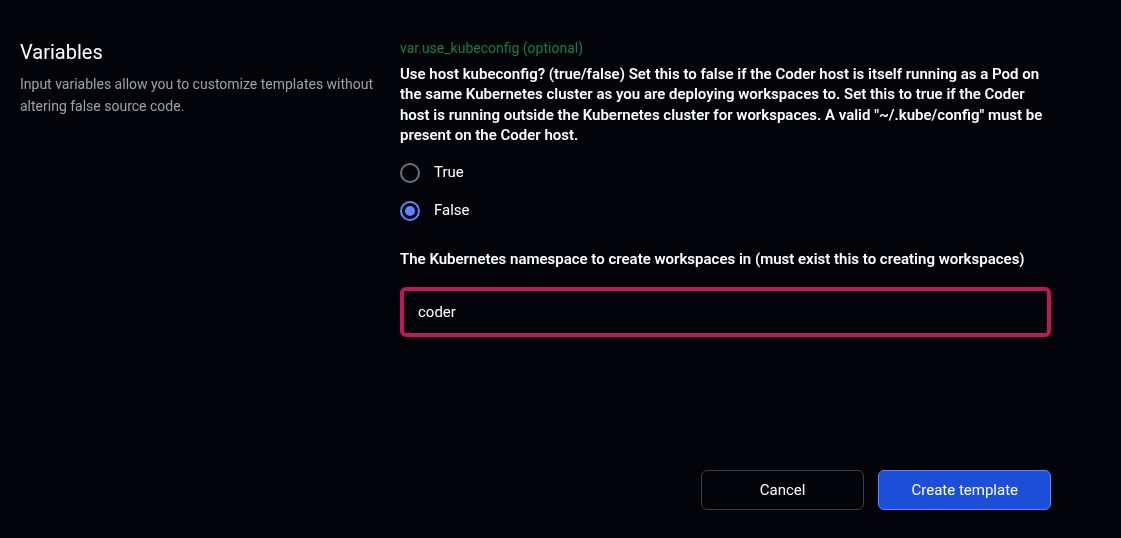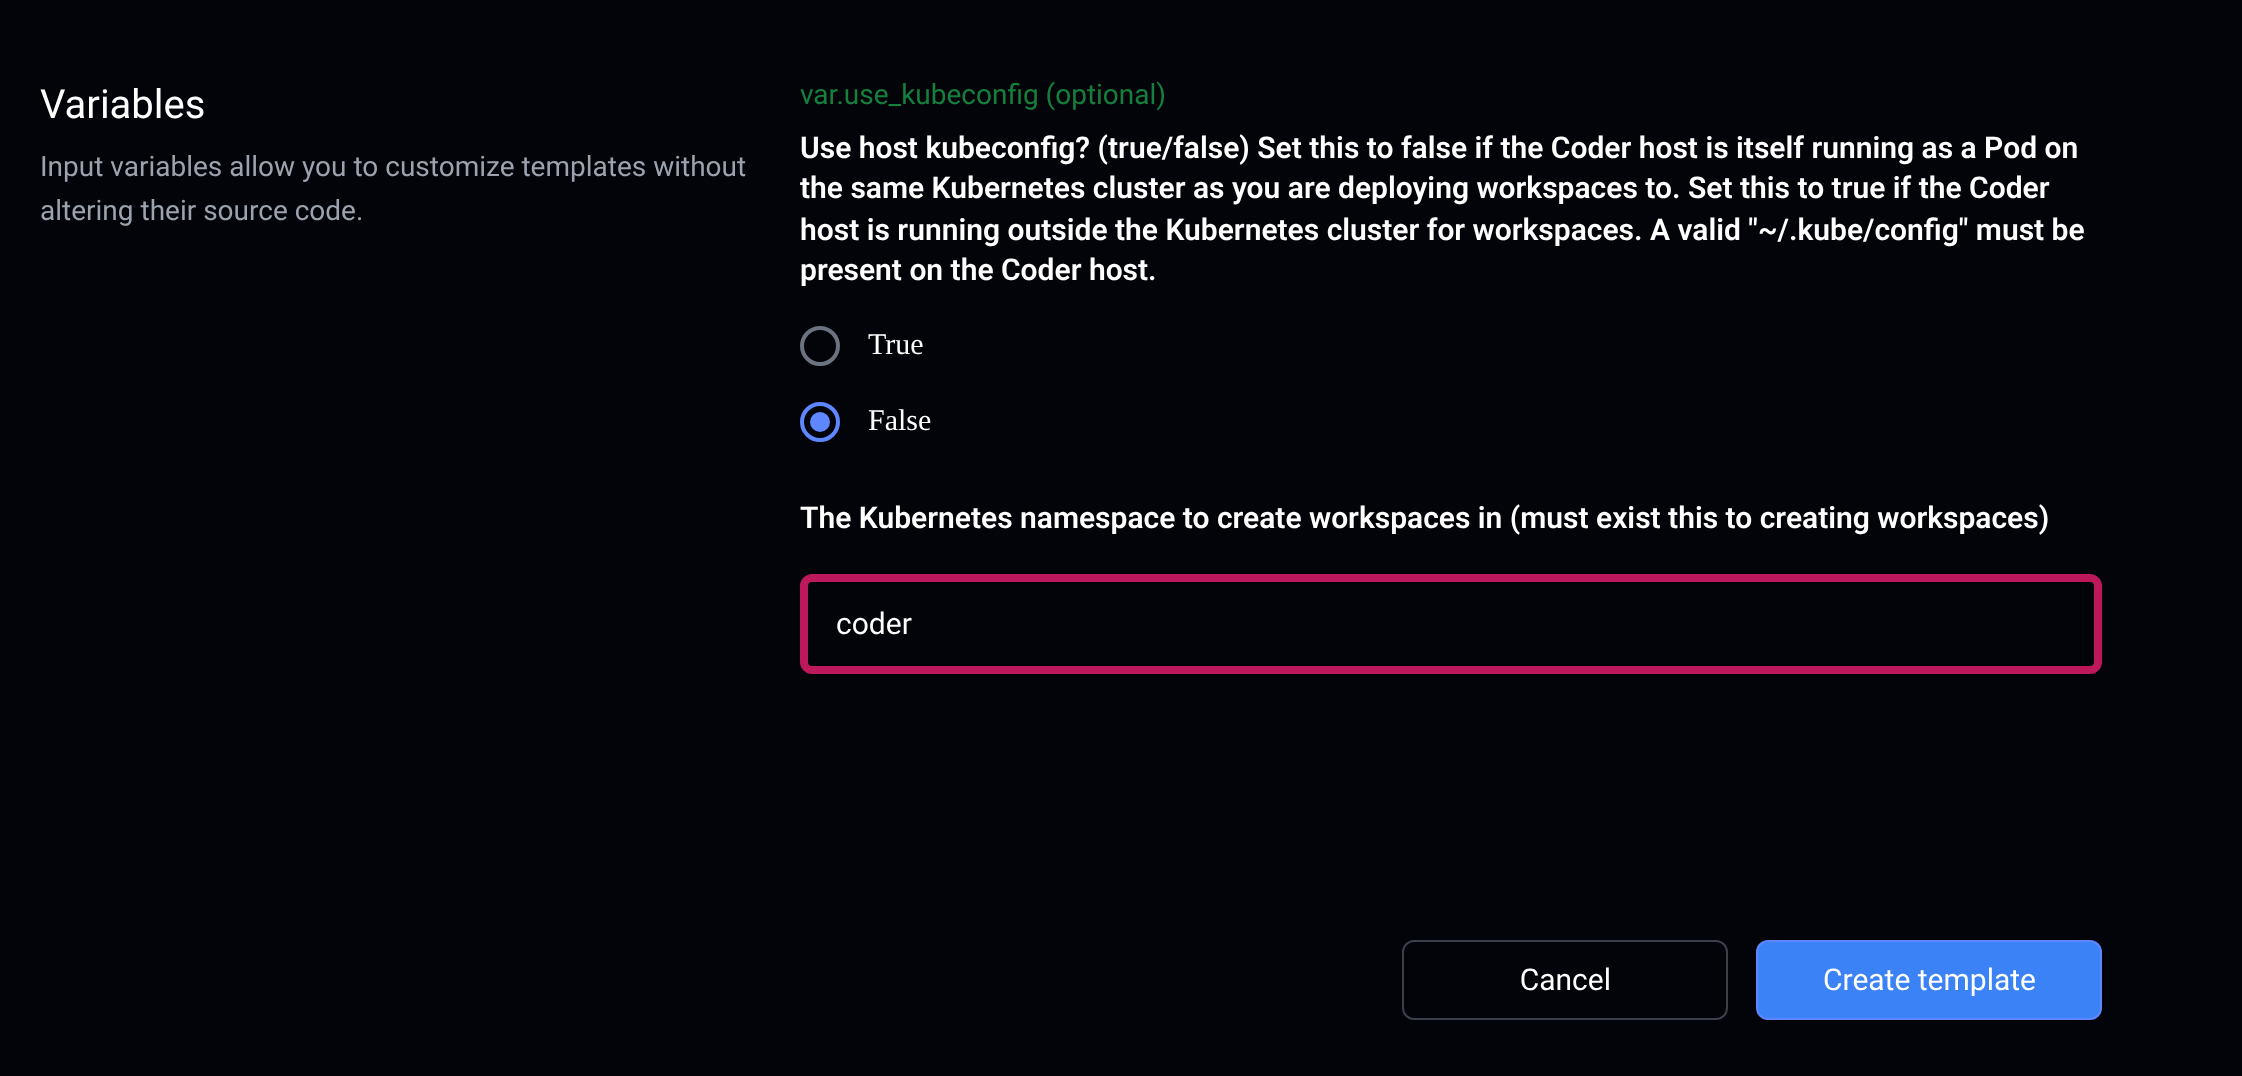--- a/index.html
+++ b/index.html
@@ -54,24 +54,22 @@
       line-height: 1.35;
       margin-bottom: 18px;
     }
     .radio-group {
       display: flex;
       flex-direction: column;
       gap: 18px;
     }
     .radio-option {
       display: flex;
-      align-items: center;
       gap: 14px;
       cursor: pointer;
-      font-family: Liberation Serif, serif;
     }
     .radio-circle {
       width: 20px;
       height: 20px;
       border-radius: 50%;
       border: 2px solid #6b7280;
       display: flex;
       align-items: center;
       justify-content: center;
       flex-shrink: 0;
@@ -117,32 +115,32 @@
       font-family: inherit;
       outline: none;
     }
     .btn-cancel {
       background-color: transparent;
       border: 1px solid #3a3f4a;
       color: #ffffff;
       padding: 10px 58px;
     }
     .btn-primary {
-      background-color: #3b82f6;
+      background-color: #1d4ed8;
       border: 1px solid #5e86ff;
       color: #ffffff;
     }
   </style>
 </head>
 <body>
 
 <div class="container">
   <div class="left-column">
     <h2 class="section-title">Variables</h2>
-    <p class="section-description">Input variables allow you to customize templates without altering their source code.</p>
+    <p class="section-description">Input variables allow you to customize templates without altering false source code.</p>
   </div>
 
   <div class="right-column">
     <div class="variable-block">
       <div class="variable-name">var.use_kubeconfig (optional)</div>
       <div class="variable-description">Use host kubeconfig? (true/false) Set this to false if the Coder host is itself running as a Pod on the same Kubernetes cluster as you are deploying workspaces to. Set this to true if the Coder host is running outside the Kubernetes cluster for workspaces. A valid "~/.kube/config" must be present on the Coder host.</div>
       <div class="radio-group">
         <div class="radio-option">
           <div class="radio-circle"></div>
           <span class="radio-label">True</span>

